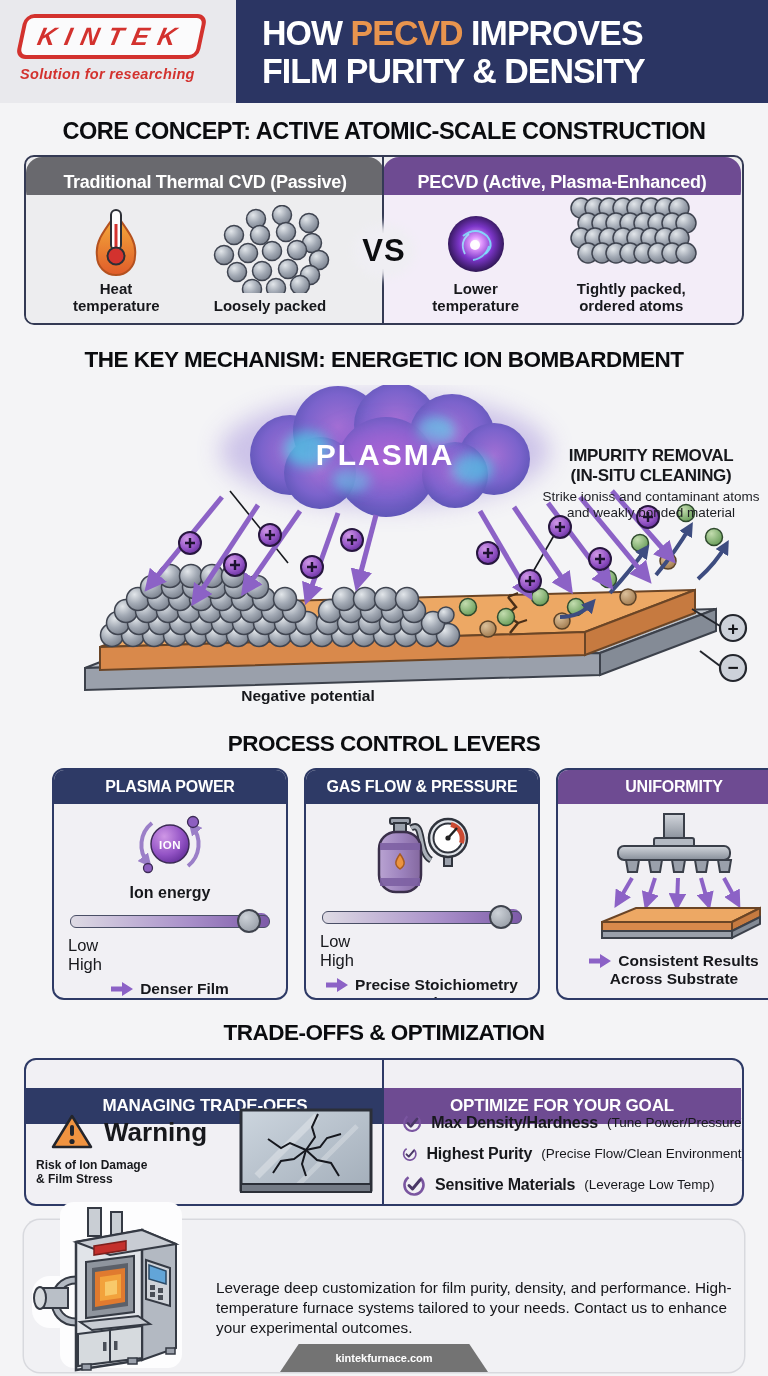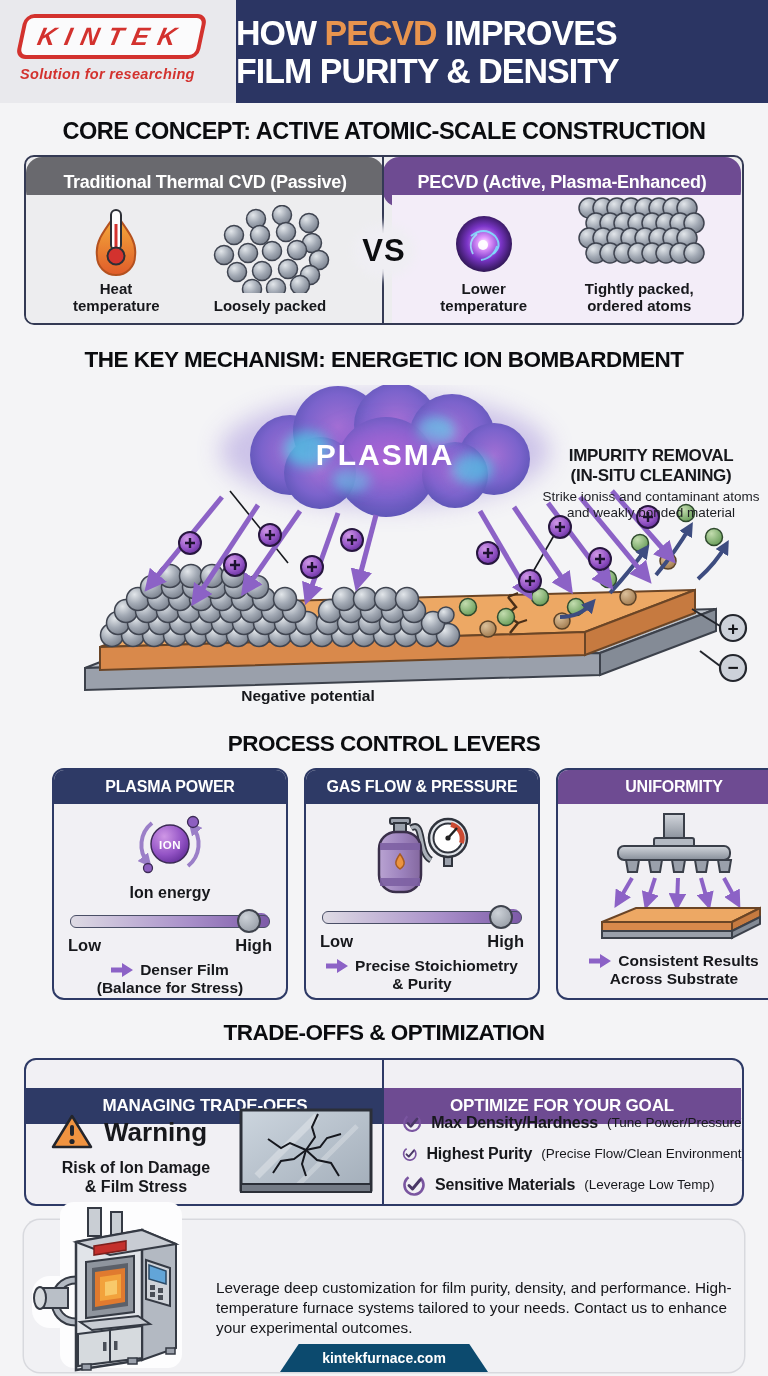--- a/index.html
+++ b/index.html
@@ -8,38 +8,38 @@
   
   .header{position:absolute;top:0;left:0;width:768px;height:103px;}
   .header-left{position:absolute;left:0;top:0;width:236px;height:103px;background:#e9e9ed;}
   .logo{position:absolute;left:20px;top:14px;}
   .logo-box{display:inline-block;border:4px solid #d3322e;border-radius:10px;padding:4px 14px;
             transform:skewX(-12deg);background:#fbfbfc;}
   .logo-text{display:inline-block;font-weight:700;font-style:italic;color:#d3322e;font-size:25px;
              letter-spacing:9px;white-space:nowrap;}
   .logo-tagline{margin-top:7px;color:#d3322e;font-style:italic;font-weight:700;font-size:14.5px;letter-spacing:.3px;}
   .header-right{position:absolute;left:236px;top:0;width:532px;height:103px;background:#2b3563;
-                display:flex;flex-direction:column;justify-content:center;box-sizing:border-box;}
+                display:flex;flex-direction:column;justify-content:center;padding-left:26px;box-sizing:border-box;}
   .header-title{font-size:35px;font-weight:700;line-height:1.07;letter-spacing:-1px;color:#fff;
                 transform:scaleX(.97);transform-origin:left center;white-space:nowrap;}
   .hl{color:#e8944e;}
   
   .sec-h{position:absolute;left:0;width:768px;text-align:center;font-weight:700;color:#0b0c0f;letter-spacing:-.5px;}
   
   .cmp{position:absolute;left:24px;top:155px;width:720px;height:170px;border:2.5px solid #343a54;
        border-radius:10px;overflow:hidden;background:#ededef;box-sizing:border-box;}
   .cmp-h{position:absolute;top:0;height:50px;width:358px;color:#fff;font-weight:700;font-size:18px;
          display:flex;align-items:center;justify-content:center;letter-spacing:-.3px;border-radius:16px;}
   .cmp-h.gray{left:0;background:#69696e;}
   .cmp-h.purp{left:357px;width:358px;background:#6e4b92;}
   .cmp-divider{position:absolute;left:356px;top:0;bottom:0;width:2px;background:#343a54;}
   .cmp-body{position:absolute;top:38px;bottom:0;width:357px;display:flex;align-items:flex-end;
             justify-content:space-evenly;padding:6px 2px 8px;box-sizing:border-box;}
   .cmp-body.l{left:0;background:#ededef;}
-  .cmp-body.r{left:366px;background:#f3edf8;}
+  .cmp-body.r{left:358px;background:#f3edf8;}
   .fig{display:flex;flex-direction:column;align-items:center;gap:5px;}
   .fig-label{font-weight:700;font-size:15px;text-align:center;line-height:1.12;}
   .vs{position:absolute;left:0;right:0;top:76px;text-align:center;}
   .vs span{display:inline-block;font-size:31px;font-weight:700;color:#0c0d10;letter-spacing:1px;
            background:#efeef3;box-shadow:0 0 10px 9px #efeef3;border-radius:50%;}
   
   .scene{position:absolute;left:0;top:385px;width:768px;height:320px;}
   .dens{position:absolute;left:2px;top:448px;width:230px;text-align:center;}
   .dens h3,.imp h3{margin:0;font-size:17px;font-weight:700;letter-spacing:-.3px;}
   .dens p,.imp p{margin:3px 0 0;font-size:13.5px;line-height:1.22;color:#1c1d22;}
@@ -53,51 +53,51 @@
           align-items:center;justify-content:center;background:#2e3a66;letter-spacing:-.2px;}
   .card-h.purp{background:#6e4b92;}
   .card-body{flex:1;display:flex;flex-direction:column;align-items:center;padding:6px 8px 6px;}
   .caption{font-weight:700;font-size:16px;margin-top:2px;}
   .slider{position:relative;width:200px;height:24px;margin-top:7px;}
   .track{position:absolute;top:6px;left:0;right:0;height:11px;border-radius:6px;
          background:linear-gradient(90deg,#dedbe4,#a88fc9 60%,#7d5aa8);border:1.5px solid #4a4f66;}
   .bump{position:absolute;right:1px;top:4px;width:30px;height:15px;border-radius:8px;background:#8a68b4;}
   .knob{position:absolute;right:9px;top:0;width:24px;height:24px;border-radius:50%;
         background:radial-gradient(circle at 35% 30%,#cdd2d8,#8f959f);border:2px solid #3f434d;box-sizing:border-box;}
-  .lowhigh{width:204px;display:flex;justify-content:space-between;font-weight:700;font-size:16.5px;margin-top:3px;}
+  .lowhigh{width:204px;display:flex;justify-content:space-between;font-weight:400;font-size:16.5px;margin-top:3px;flex-direction:column;}
   .result{margin-top:6px;text-align:center;font-weight:700;font-size:15.5px;line-height:1.18;}
   .r1{display:flex;align-items:center;justify-content:center;gap:7px;}
   
   .to{position:absolute;left:24px;top:1058px;width:720px;height:148px;border:2.5px solid #2e3a66;
       border-radius:12px;background:#f1f0f4;overflow:hidden;box-sizing:border-box;}
   .to-h{position:absolute;top:0;height:36px;width:358px;color:#fff;font-weight:700;font-size:17px;
         display:flex;align-items:center;justify-content:center;letter-spacing:-.2px;margin-top:28px;}
   .to-h.navy{left:0;background:#2e3a66;}
   .to-h.purp{left:357px;width:358px;background:#6e4b92;}
   .to-div{position:absolute;left:356px;top:0;bottom:0;width:2px;background:#2e3a66;}
   .to-left{position:absolute;left:0;top:36px;width:357px;bottom:0;}
   .warn-row{position:absolute;left:24px;top:16px;display:flex;align-items:center;gap:10px;}
   .warn-title{font-size:26px;font-weight:700;}
-  .warn-text{position:absolute;left:10px;top:62px;width:200px;text-align:center;font-weight:700;
-             font-size:16px;line-height:1.2;}
+  .warn-text{position:absolute;left:10px;top:62px;width:200px;font-weight:700;
+             font-size:12px;line-height:1.2;}
   .pane{position:absolute;right:8px;top:10px;}
   .to-right{position:absolute;left:358px;top:36px;width:362px;bottom:0;padding:11px 0 0 18px;box-sizing:border-box;}
   .goal{display:flex;align-items:center;gap:9px;height:31px;}
   .goal b{font-size:16px;letter-spacing:-.2px;white-space:nowrap;}
   .goal i{font-style:normal;font-size:13.5px;white-space:nowrap;}
   
   .foot{position:absolute;left:24px;top:1220px;width:720px;height:152px;background:#f1f1f4;
         border-radius:16px;box-shadow:0 0 0 1.5px #d8d9de;}
   .foot-h{height:46px;background:#2b3563;border-radius:16px 16px 0 0;display:flex;align-items:center;
           justify-content:center;padding-left:120px;box-sizing:border-box;}
   .foot-h span{color:#fff;font-weight:700;font-size:22.5px;letter-spacing:-.3px;white-space:nowrap;}
   .foot-body{position:absolute;left:192px;right:12px;top:58px;font-size:15.3px;line-height:1.3;color:#141519;}
   .site{position:absolute;left:50%;transform:translateX(-50%);bottom:0;width:208px;height:28px;
-        background:#0c4a6e;clip-path:polygon(9% 0,91% 0,100% 100%,0 100%);display:flex;align-items:center;
-        justify-content:center;color:#fff;font-weight:700;font-size:14px;}
+        background:#737373;clip-path:polygon(9% 0,91% 0,100% 100%,0 100%);display:flex;align-items:center;
+        justify-content:center;color:#fff;font-weight:700;font-size:11px;}
   .furnace{position:absolute;left:30px;top:1200px;z-index:3;}
   svg text{font-family:"Liberation Sans",sans-serif;}
 </style>
 </head>
 <body>
 
 <svg width="0" height="0" style="position:absolute" aria-hidden="true">
 <defs>
   <radialGradient id="gAtom" cx="35%" cy="30%" r="75%">
     <stop offset="0%" stop-color="#e2e6ea"></stop>

